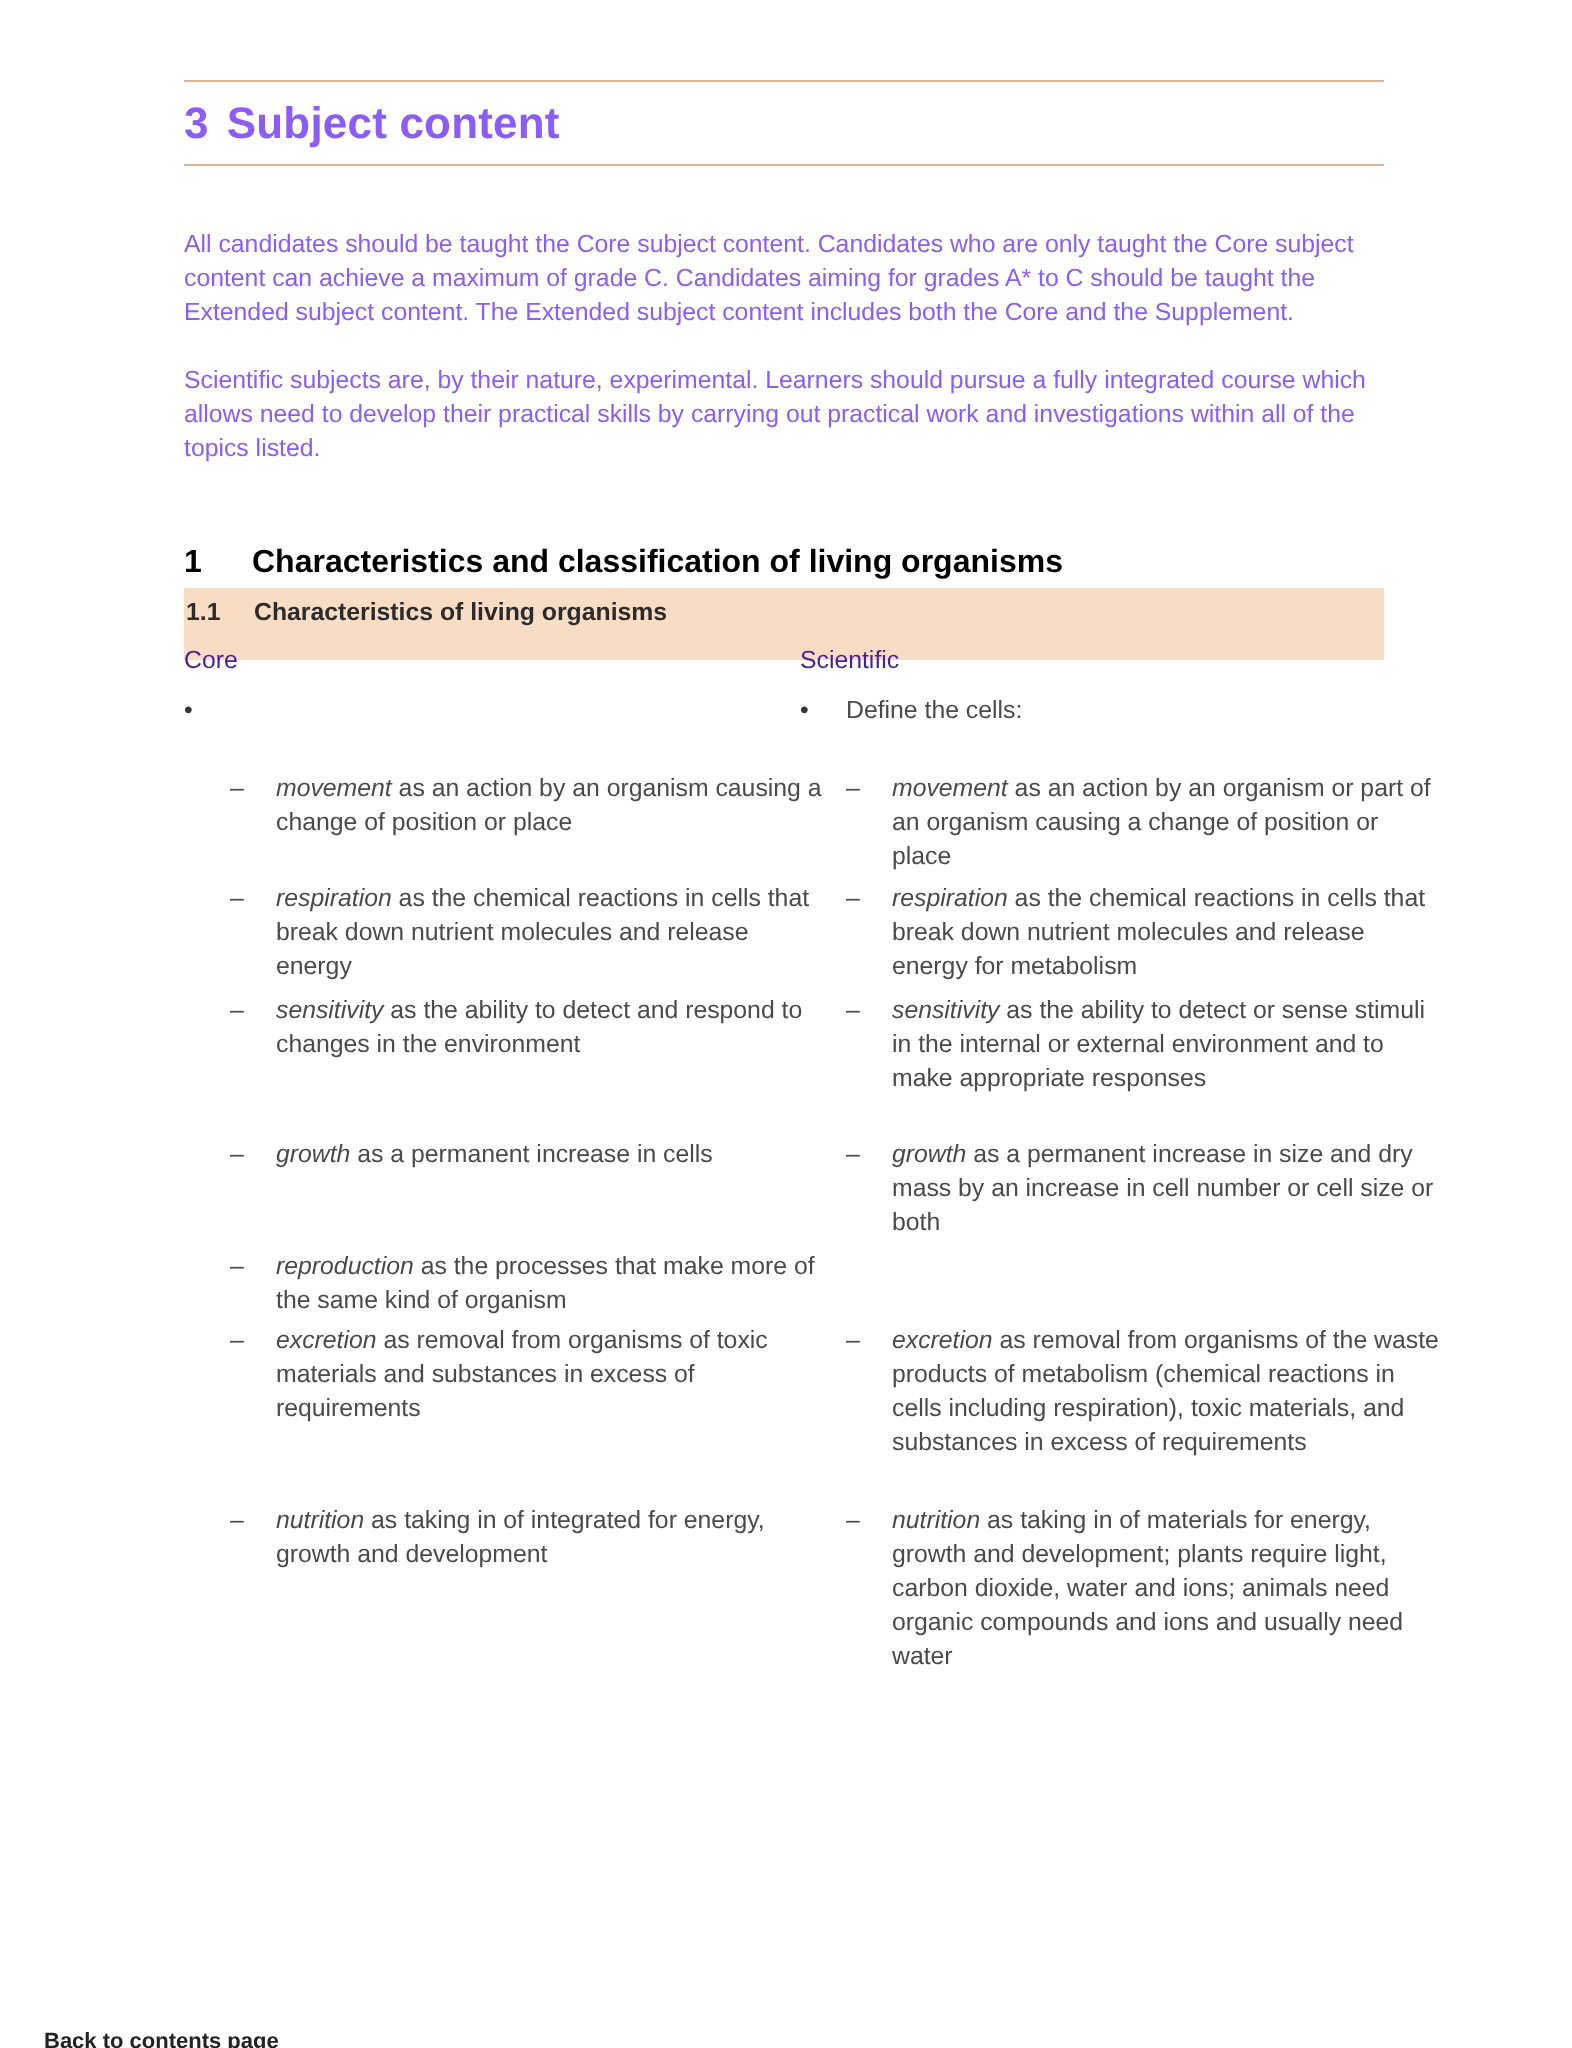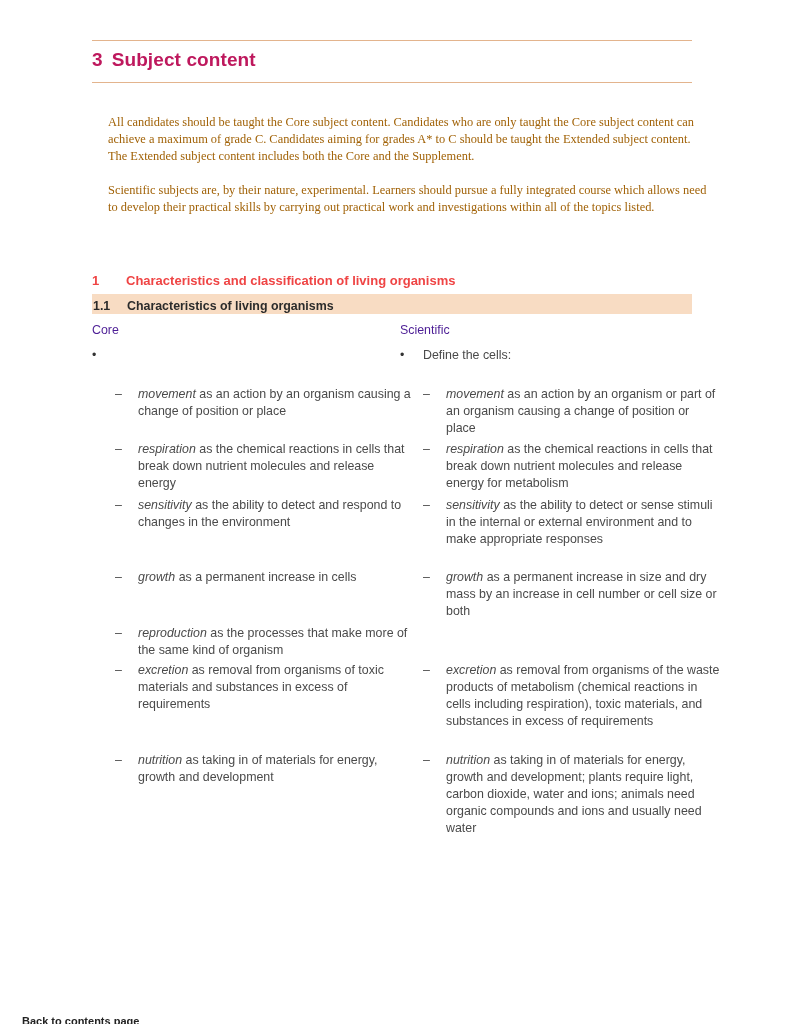--- a/index.html
+++ b/index.html
@@ -6,34 +6,34 @@
   body {
     width: 786px; height: 1024px; overflow: hidden; background: #ffffff;
     font-family: "Liberation Sans", sans-serif; color: #3a3a3a; position: relative;
   }
   .page { position: absolute; left: 92px; top: 0; width: 600px; }
   .rule { position: absolute; left: 0; width: 600px; height: 1px; background: #e3b48d; }
   .rule.top { top: 40px; }
   .rule.bottom { top: 82px; }
   .title {
     position: absolute; top: 49px; left: 0;
-    font-size: 19px; font-weight: bold; color: #be185d; letter-spacing: 0.1px;
+    font-size: 22px; font-weight: bold; color: #8b5cf6; letter-spacing: 0.1px;
   }
   .title .num { margin-right: 9px; }
   .intro {
-    position: absolute; left: 16px; top: 114px; width: 600px;
-    font-size: 12.4px; line-height: 17px; color: #a16207; font-family: Liberation Serif, serif;
+    position: absolute; left: 0; top: 114px; width: 600px;
+    font-size: 12.4px; line-height: 17px; color: #8b5cf6;
   }
   .intro p { margin: 0 0 17px 0; }
   .h1row {
-    position: absolute; left: 0; top: 273px; font-size: 13px; font-weight: bold; color: #ef4444;
+    position: absolute; left: 0; top: 273px; font-size: 16px; font-weight: bold; color: #000000;
   }
   .h1row .num { display: inline-block; width: 34px; }
   .band {
-    position: absolute; left: 0; top: 294px; width: 600px; height: 20px;
+    position: absolute; left: 0; top: 294px; width: 600px; height: 36px;
     background: #f8dcc3; font-size: 12.4px; font-weight: bold; color: #2b2b2b;
     line-height: 24px;
   }
   .band .num { display: inline-block; width: 34px; padding-left: 1px; }
   .colhead { position: absolute; top: 323px; font-size: 12.4px; color: #4c1d95; }
   .col { position: absolute; top: 347px; font-size: 12.4px; line-height: 17px; color: #4a4a4a; }
   .col.core { left: 0; width: 300px; }
   .col.supp { left: 308px; width: 300px; }
   .bullet { position: relative; padding-left: 23px; }
   .bullet .dot { position: absolute; left: 0; top: 0; color: #333; }
@@ -72,21 +72,21 @@
   <div class="col core">
     <div class="bullet">
       <span class="dot">•</span>
     </div>
     <div class="item" style="top:39px"><span class="dash">–</span><i>movement</i><span> as an action by an organism causing a change of position or place</span></div>
     <div class="item" style="top:94px"><span class="dash">–</span><i>respiration</i><span> as the chemical reactions in cells that break down nutrient molecules and release energy</span></div>
     <div class="item" style="top:150px"><span class="dash">–</span><i>sensitivity</i><span> as the ability to detect and respond to changes in the environment</span></div>
     <div class="item" style="top:222px"><span class="dash">–</span><i>growth</i><span> as a permanent increase in cells</span></div>
     <div class="item" style="top:278px"><span class="dash">–</span><i>reproduction</i><span> as the processes that make more of the same kind of organism</span></div>
     <div class="item" style="top:315px"><span class="dash">–</span><i>excretion</i><span> as removal from organisms of toxic materials and substances in excess of requirements</span></div>
-    <div class="item" style="top:405px"><span class="dash">–</span><i>nutrition</i><span> as taking in of materials for energy, growth and development</span></div>
+    <div class="item" style="top:405px"><span class="dash">–</span><i>nutrition</i><span> as taking in of integrated for energy, growth and development</span></div>
   </div>
 
   <div class="col supp">
     <div class="bullet">
       <span class="dot">•</span>
       <span>Define the cells:</span>
     </div>
     <div class="item" style="top:39px"><span class="dash">–</span><i>movement</i><span> as an action by an organism or part of an organism causing a change of position or place</span></div>
     <div class="item" style="top:94px"><span class="dash">–</span><i>respiration</i><span> as the chemical reactions in cells that break down nutrient molecules and release energy for metabolism</span></div>
     <div class="item" style="top:150px"><span class="dash">–</span><i>sensitivity</i><span> as the ability to detect or sense stimuli in the internal or external environment and to make appropriate responses</span></div>

